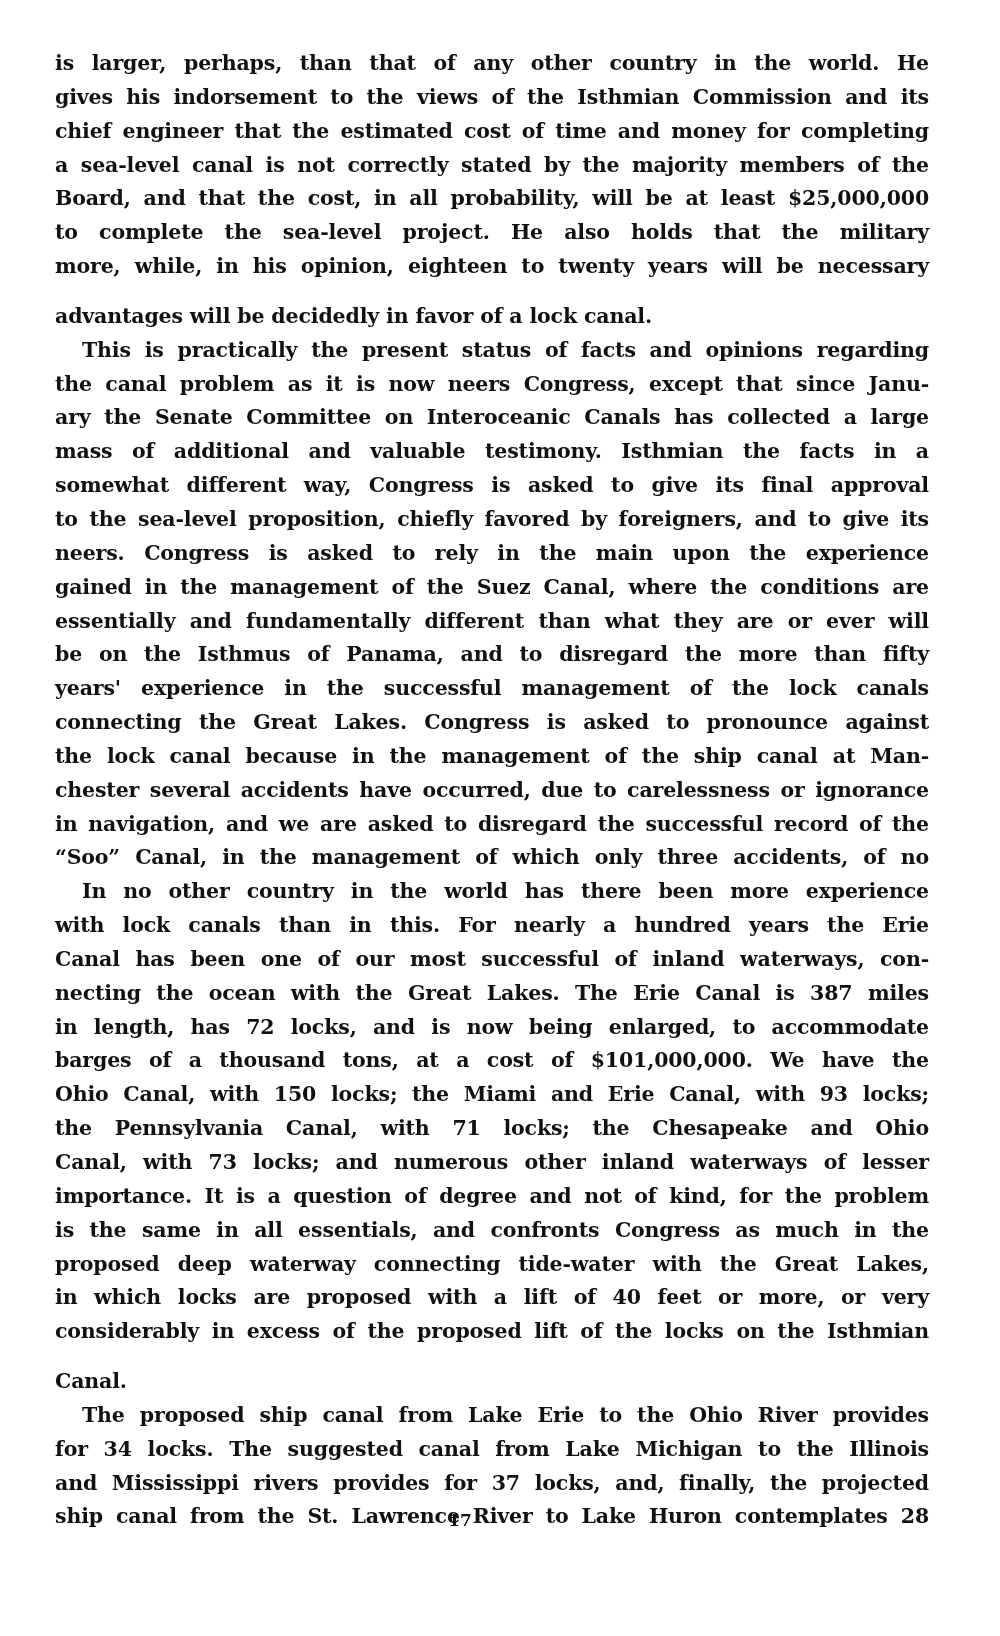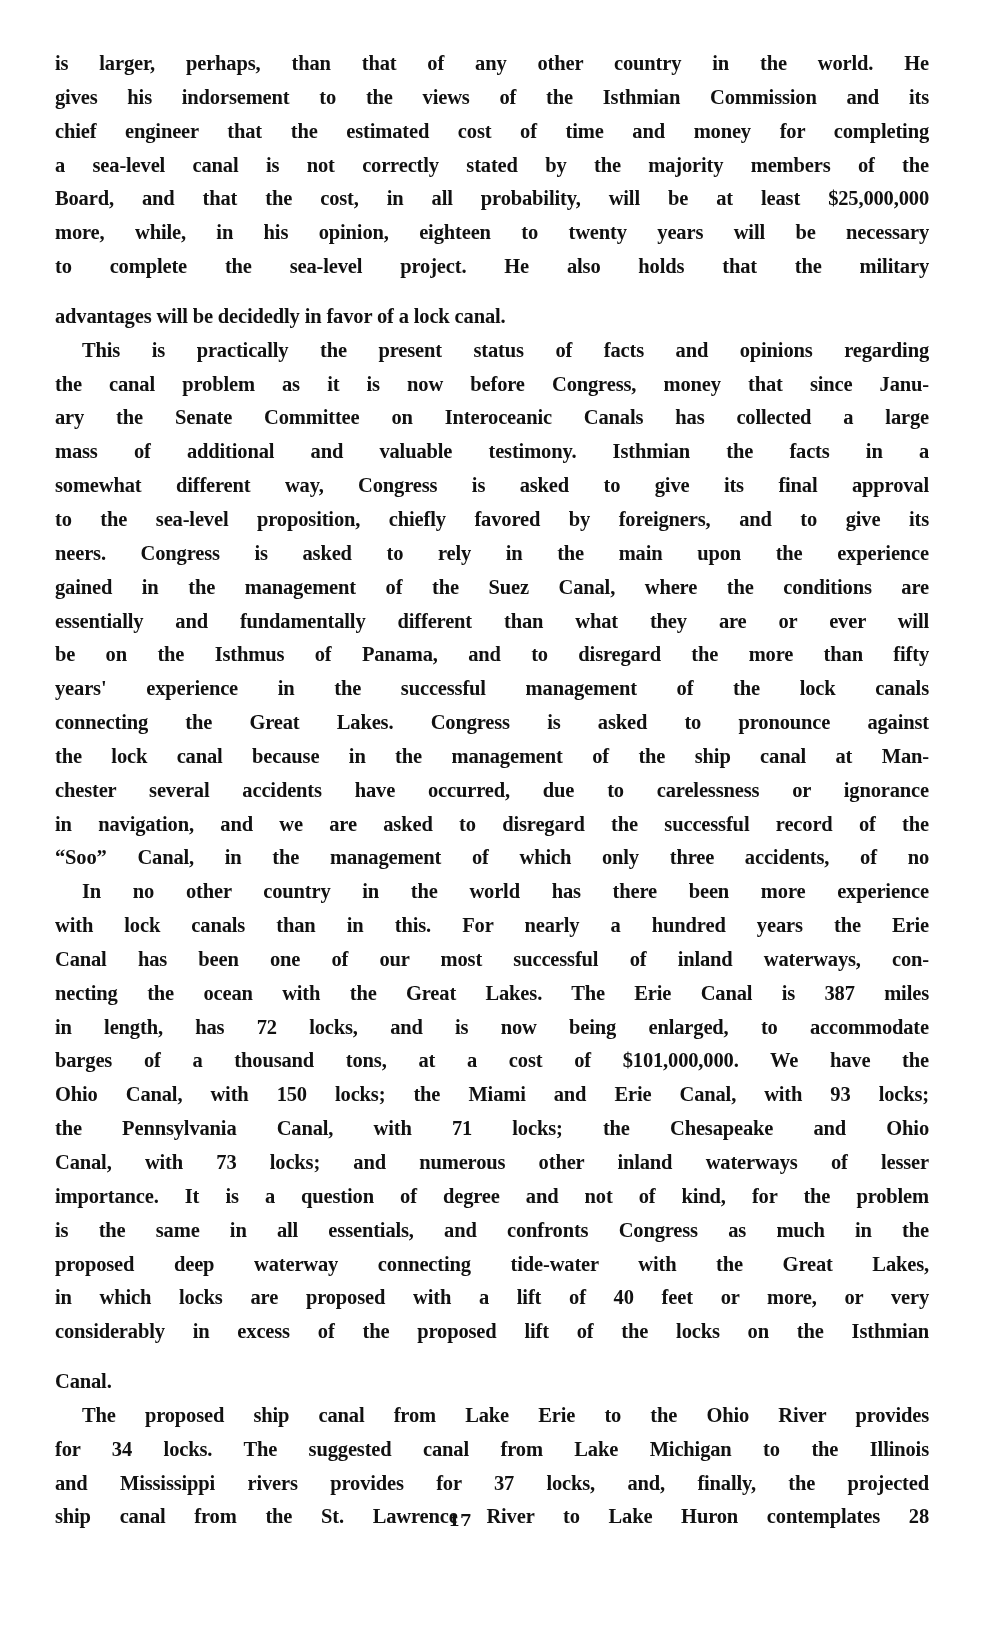--- a/index.html
+++ b/index.html
@@ -17,21 +17,20 @@
   }
   .page {
     position: absolute;
     left: 55px;
     top: 47px;
     width: 874px;
   }
   .para {
     margin: 0;
     padding: 0;
-    font-family: Liberation Serif, serif;
   }
   .line {
     display: block;
     height: 33.85px;
     line-height: 33.85px;
     font-size: 20.5px;
     font-weight: bold;
     text-align: justify;
     text-align-last: justify;
     white-space: nowrap;
@@ -63,28 +62,28 @@
 <body>
 
 <div class="page">
 
   <div class="para">
     <span class="line">is larger, perhaps, than that of any other country in the world.  He</span>
     <span class="line">gives his indorsement to the views of the Isthmian Commission and its</span>
     <span class="line">chief engineer that the estimated cost of time and money for completing</span>
     <span class="line">a sea-level canal is not correctly stated by the majority members of the</span>
     <span class="line">Board, and that the cost, in all probability, will be at least $25,000,000</span>
+    <span class="line">to complete the sea-level project.  He also holds that the military</span>
     <span class="line">more, while, in his opinion, eighteen to twenty years will be necessary</span>
-    <span class="line">to complete the sea-level project.  He also holds that the military</span>
     <span class="line last">advantages will be decidedly in favor of a lock canal.</span>
   </div>
 
   <div class="para">
     <span class="line indent">This is practically the present status of facts and opinions regarding</span>
-    <span class="line">the canal problem as it is now before Congress, money that since Janu-</span>
+    <span class="line">the canal problem as it is now neers Congress, except that since Janu-</span>
     <span class="line">ary the Senate Committee on Interoceanic Canals has collected a large</span>
     <span class="line">mass of additional and valuable testimony.  Isthmian the facts in a</span>
     <span class="line">somewhat different way, Congress is asked to give its final approval</span>
     <span class="line">to the sea-level proposition, chiefly favored by foreigners, and to give its</span>
     <span class="line">neers.  Congress is asked to rely in the main upon the experience</span>
     <span class="line">gained in the management of the Suez Canal, where the conditions are</span>
     <span class="line">essentially and fundamentally different than what they are or ever will</span>
     <span class="line">be on the Isthmus of Panama, and to disregard the more than fifty</span>
     <span class="line">years' experience in the successful management of the lock canals</span>
     <span class="line">connecting the Great Lakes.  Congress is asked to pronounce against</span>

